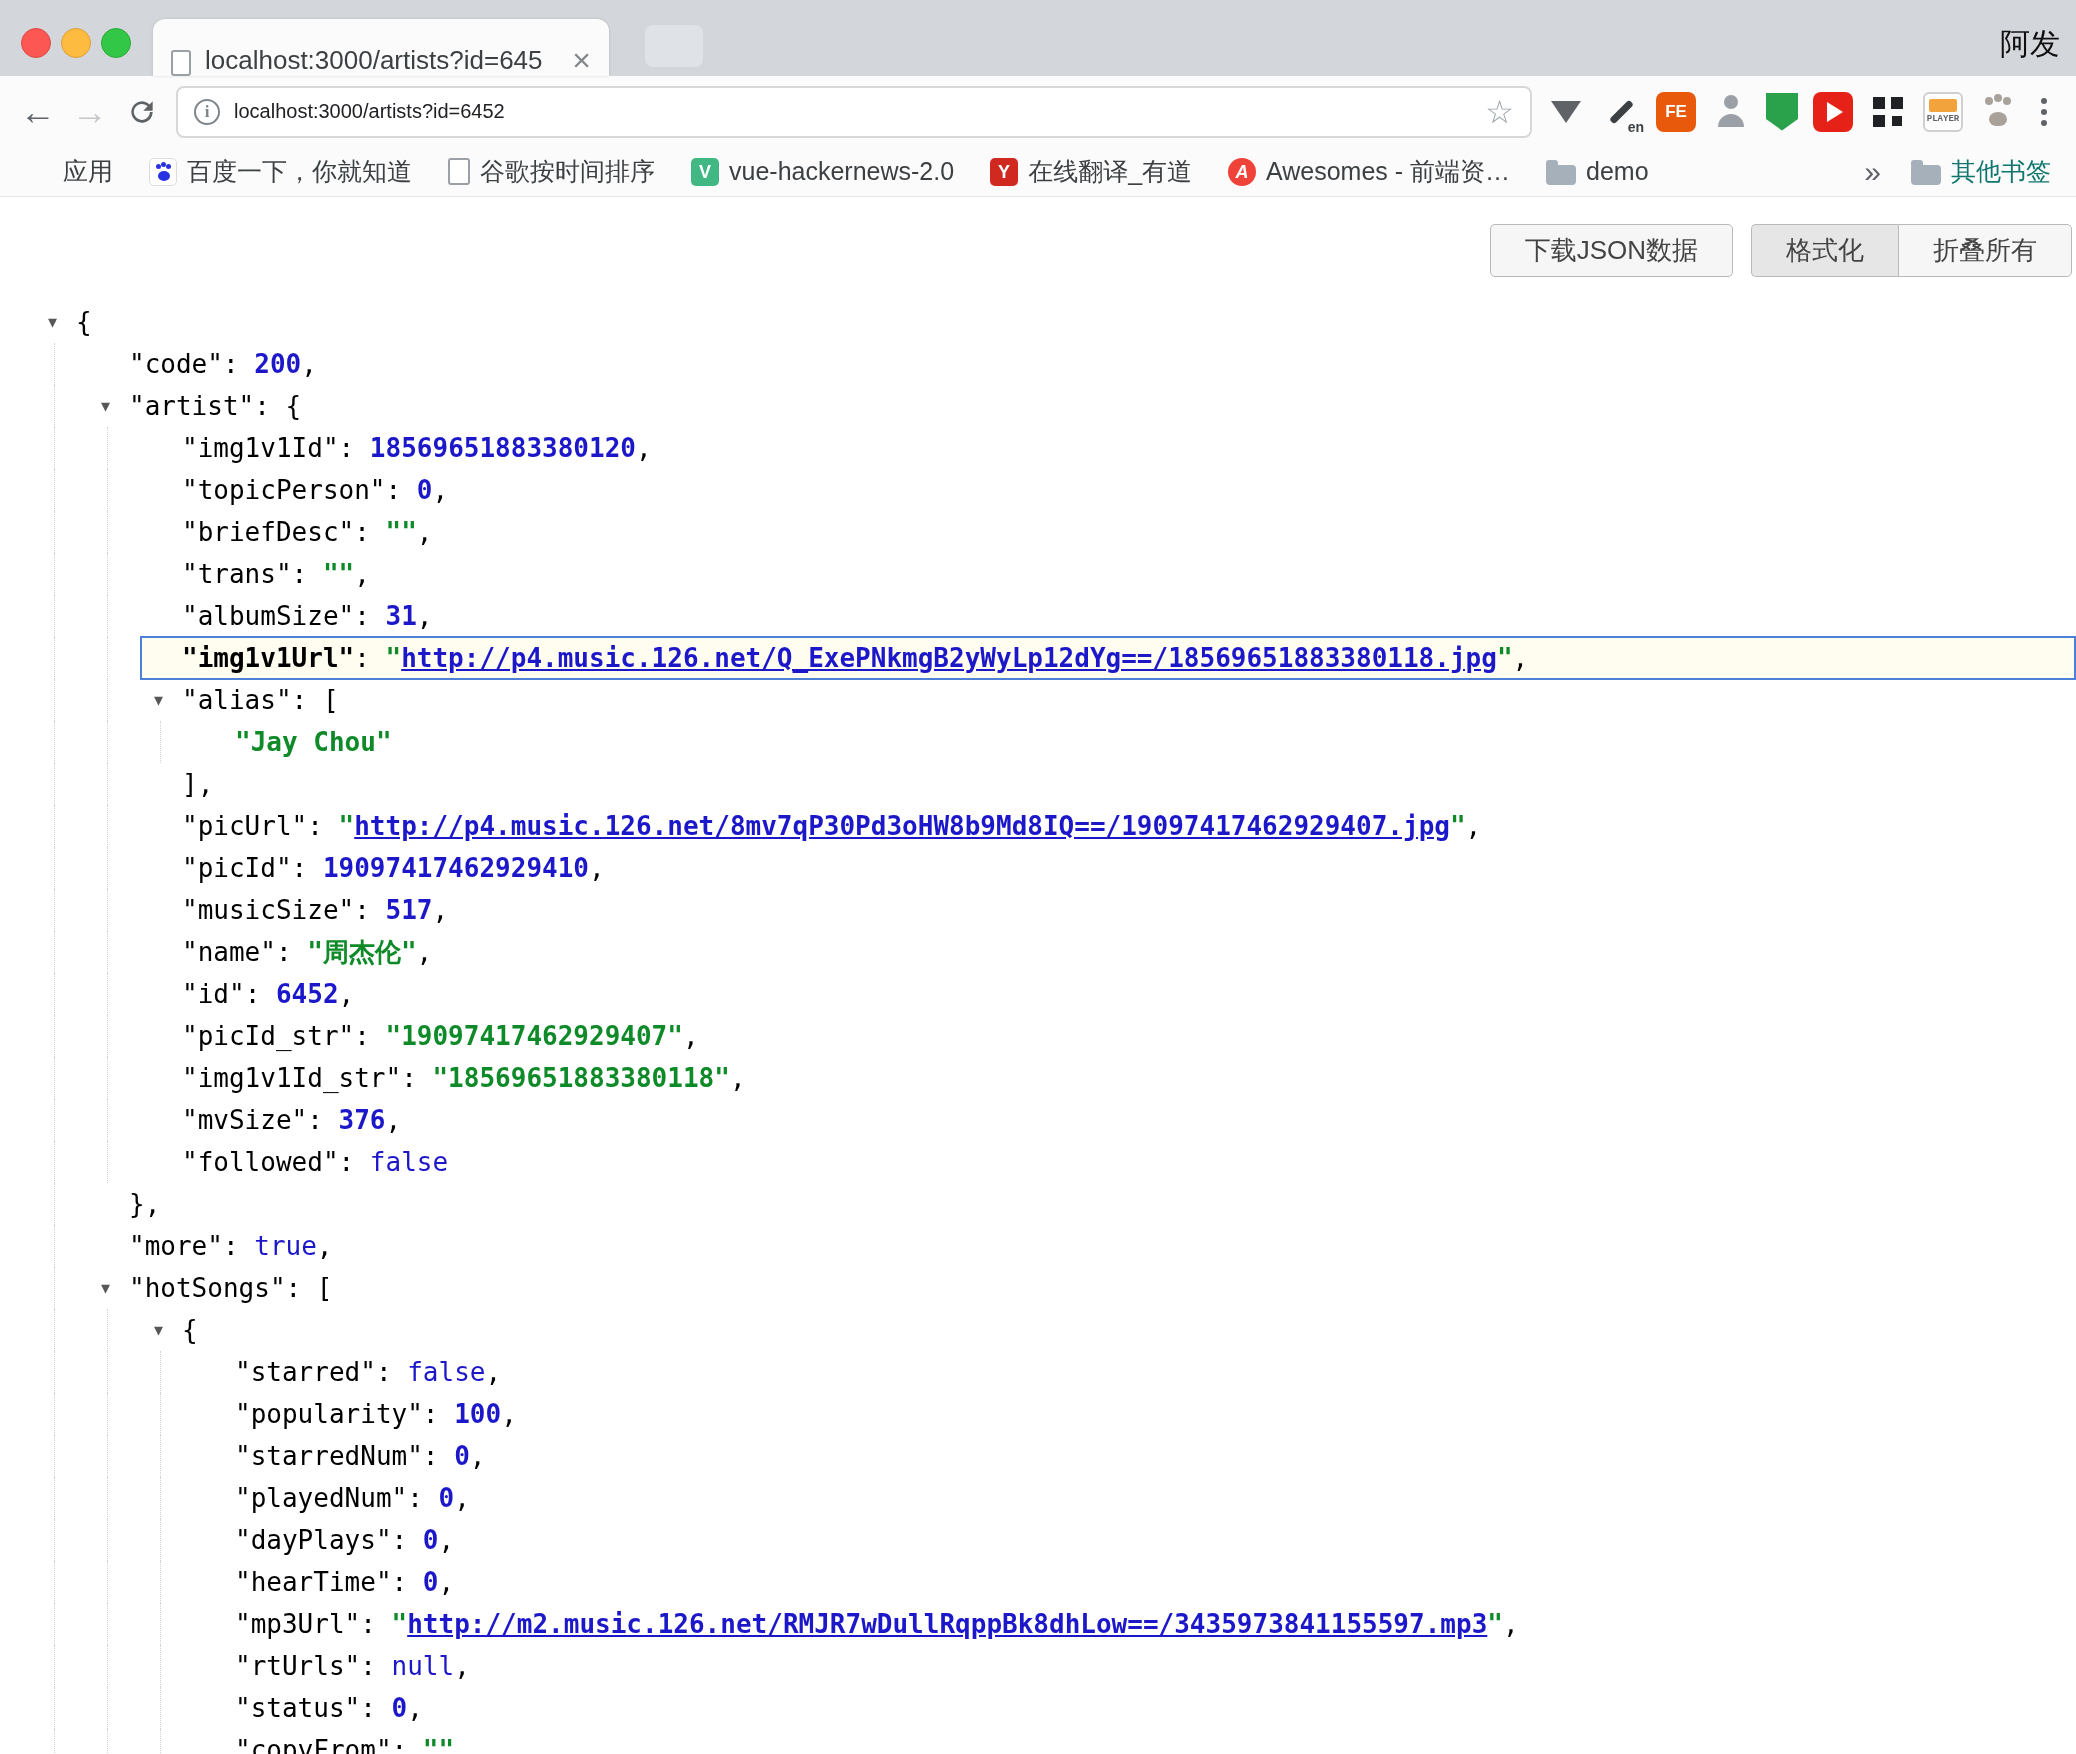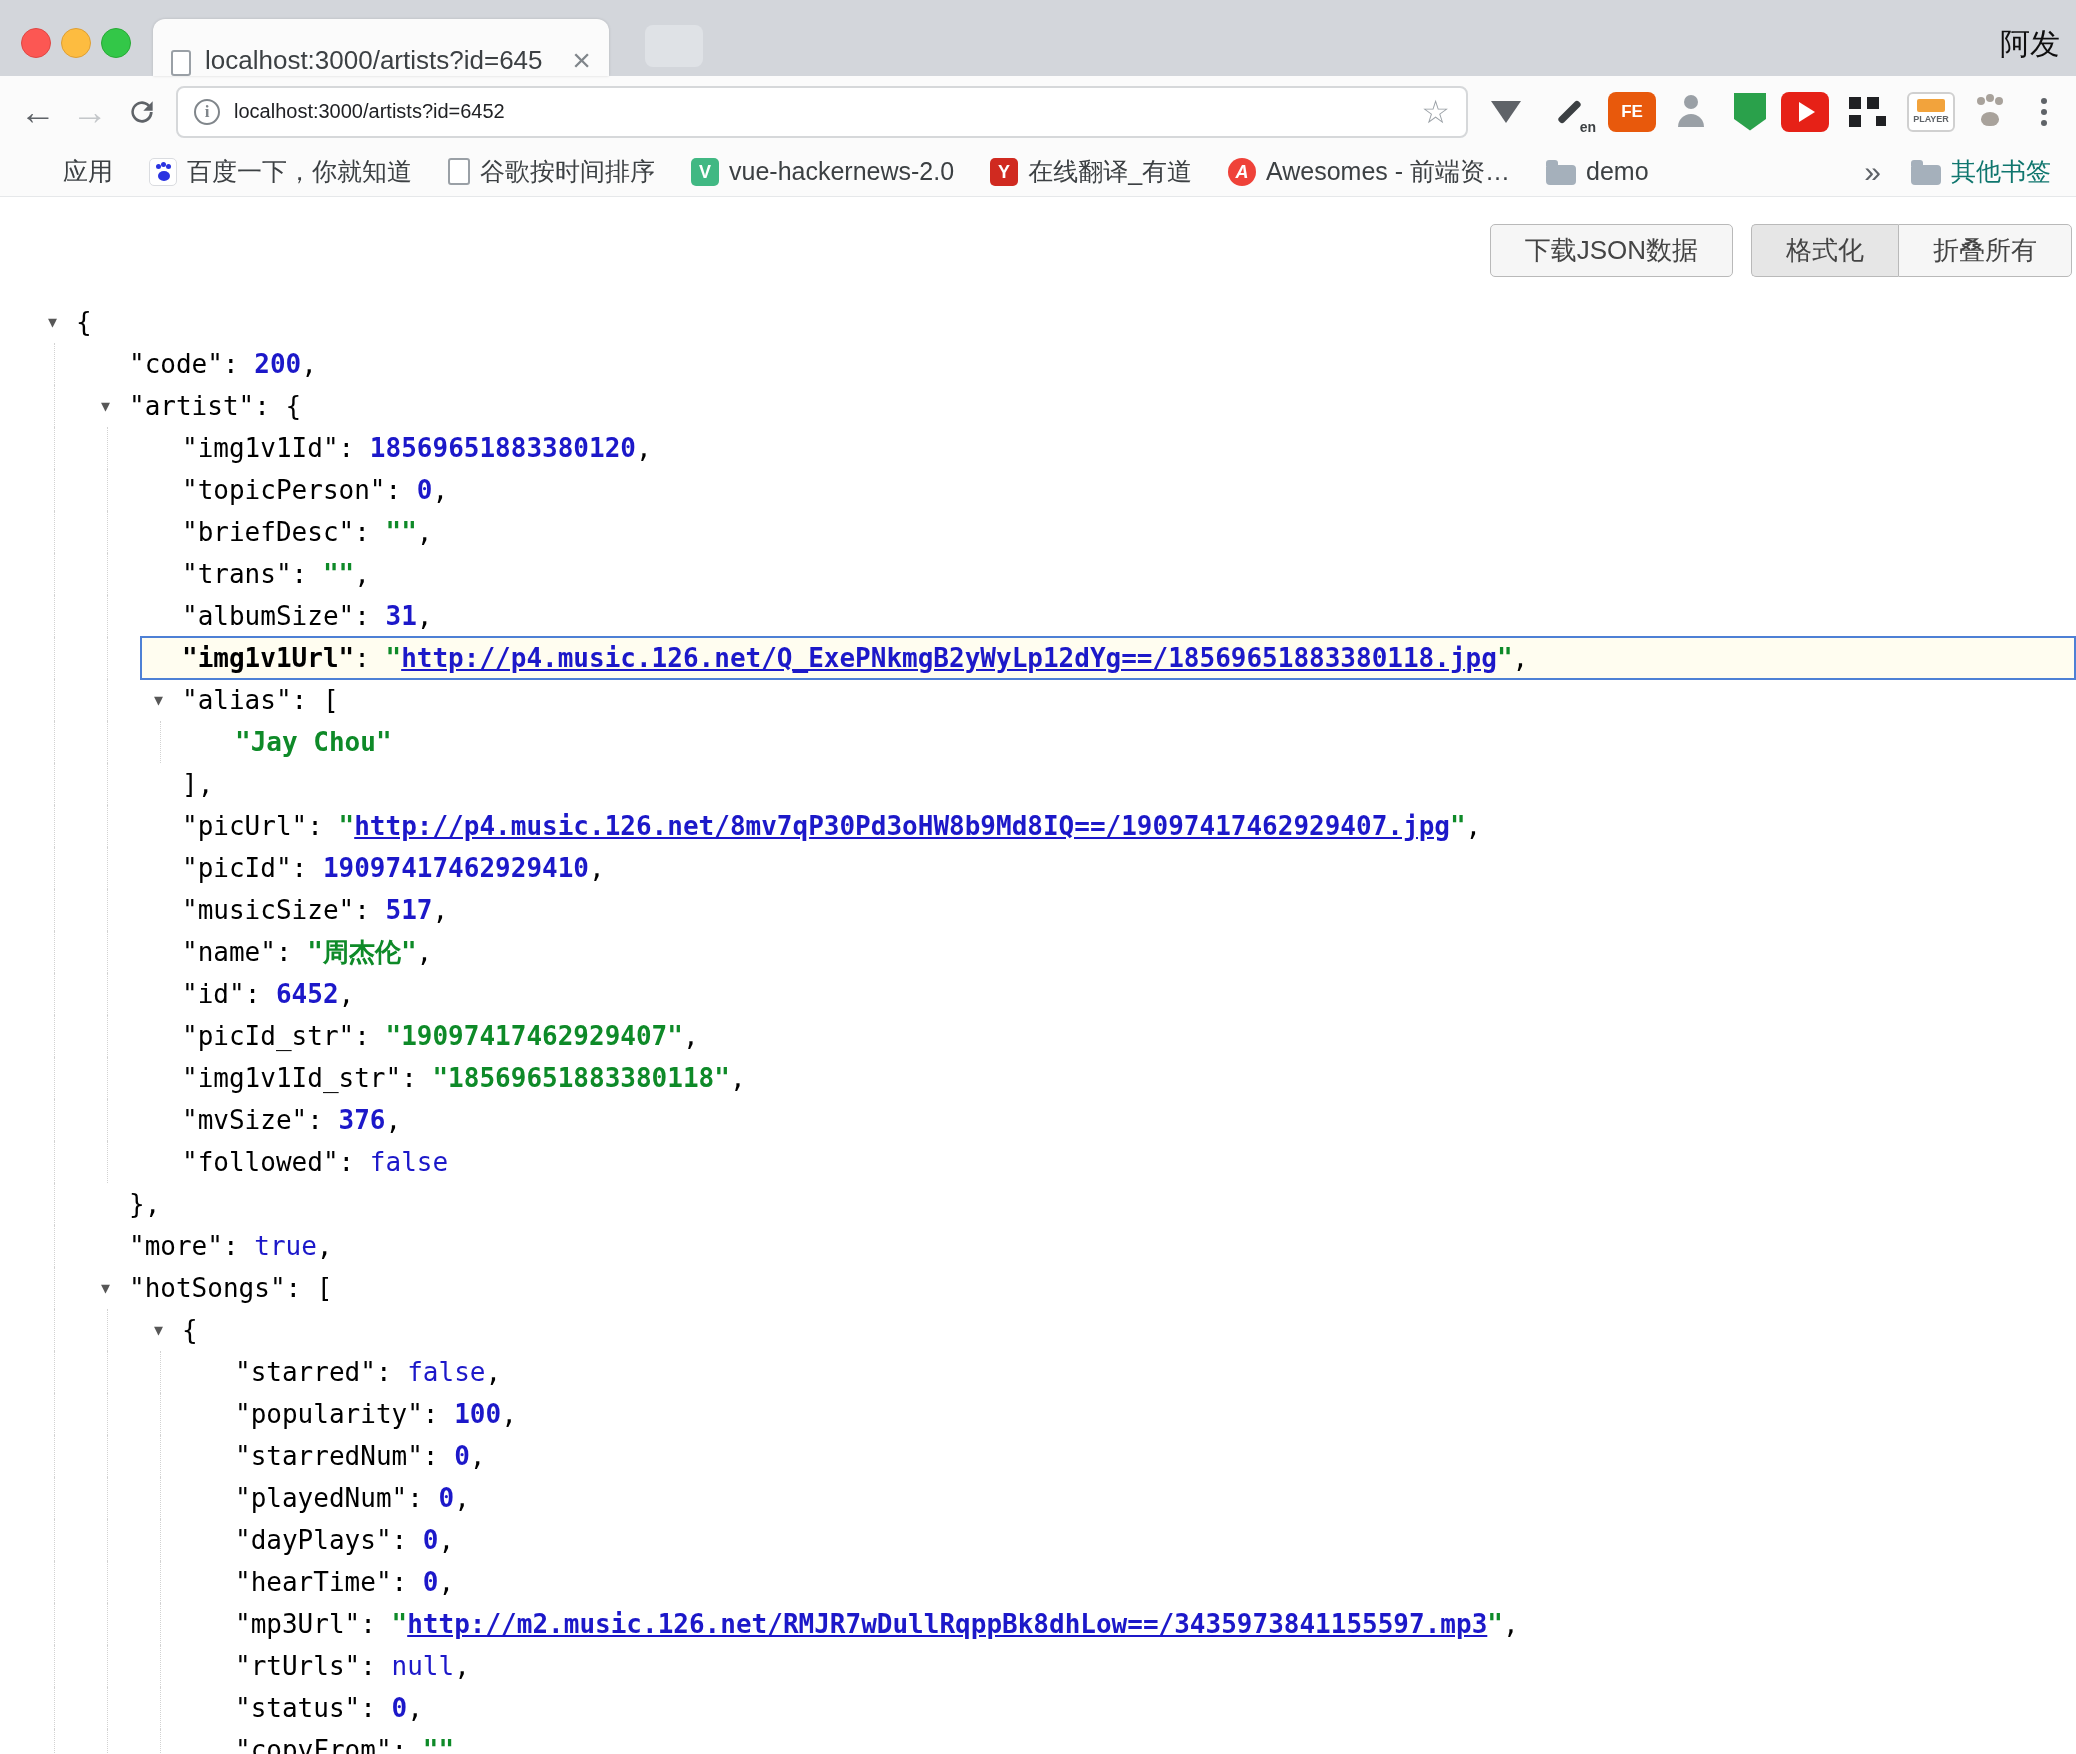--- a/index.html
+++ b/index.html
@@ -34,21 +34,21 @@
     border:2px solid #d6d8da; border-radius:8px; display:flex; align-items:center;
     padding:0 16px; }
   .info-icon { width:26px; height:26px; border:2px solid #80868b; border-radius:50%;
     display:flex; align-items:center; justify-content:center; font-size:17px;
     font-weight:bold; color:#80868b; flex:none; font-family:"Liberation Serif",serif; }
   .url-text { flex:1; margin-left:14px; font-size:20px; color:#202124; white-space:nowrap;
     overflow:hidden; }
   .star { font-size:32px; color:#9aa0a6; }
 
   .extensions { display:flex; align-items:center; gap:15px; margin-right:6px; }
-  .ext { position:relative; width:48px; height:40px; display:flex; align-items:center;
+  .ext { position:relative; width:40px; height:40px; display:flex; align-items:center;
     justify-content:center; border-radius:8px; flex:none; }
   .ext-label { font-size:17px; font-weight:bold; color:#fff; }
   .ext-triangle { background:none !important; }
   .ext-triangle::before { content:""; border-left:15px solid transparent;
     border-right:15px solid transparent; border-top:22px solid #5f6368; }
   .ext-pen { background:none !important; }
   .ext-pen::before { content:""; width:7px; height:28px; background:#3c4043;
     border-radius:3px; transform:rotate(45deg); }
   .ext-pen .ext-label { position:absolute; right:-3px; bottom:-3px; color:#3c4043; font-size:14px; }
   .ext-person { background:none !important; }
@@ -59,21 +59,21 @@
   .ext-shield { width:32px; height:38px; border-radius:0;
     clip-path:polygon(0 0,100% 0,100% 70%,50% 100%,0 70%); }
   .ext-play::after { content:""; border-left:16px solid #fff; border-top:10px solid transparent;
     border-bottom:10px solid transparent; margin-left:4px; }
   .ext-qr { background:none !important; }
   .ext-qr::before { content:""; position:absolute; left:5px; top:5px; width:12px; height:12px;
     background:#202124; box-shadow:18px 0 0 #202124, 0 18px 0 #202124; }
   .ext-qr::after { content:""; position:absolute; right:6px; bottom:6px; width:10px;
     height:10px; background:#202124; }
   .ext-player { background:#fff !important; border:2px solid #d0d0d0; flex-direction:column;
-    border-radius:6px; }
+    border-radius:6px;font-family:Liberation Mono, monospace; }
   .ext-player::before { content:""; width:28px; height:13px; background:#f2a33c;
     border-radius:2px; margin-bottom:2px; }
   .ext-player .ext-label { color:#5f6368; font-size:9px; }
   .ext-paw { background:none !important; }
   .ext-paw::before { content:""; position:absolute; top:5px; left:7px; width:8px; height:8px;
     border-radius:50%; background:#a8a29b; box-shadow:9px -3px 0 #a8a29b, 18px 0 0 #a8a29b; }
   .ext-paw::after { content:""; position:absolute; bottom:6px; left:11px; width:18px;
     height:14px; border-radius:50% 50% 45% 45%; background:#a8a29b; }
   .menu-dots { width:40px; height:40px; display:flex; flex-direction:column; align-items:center;
     justify-content:center; gap:5px; flex:none; }

